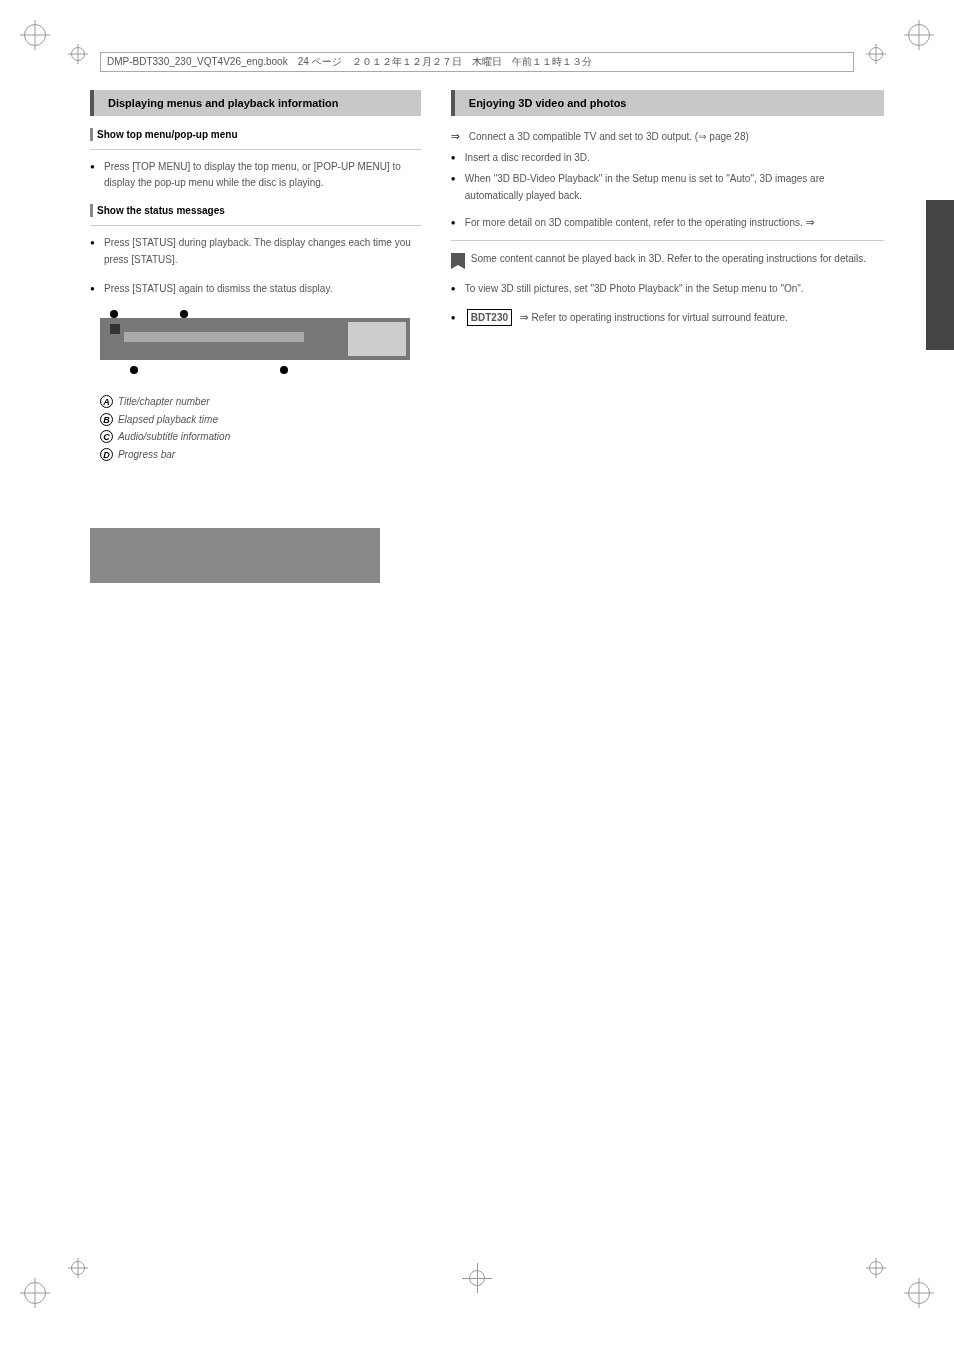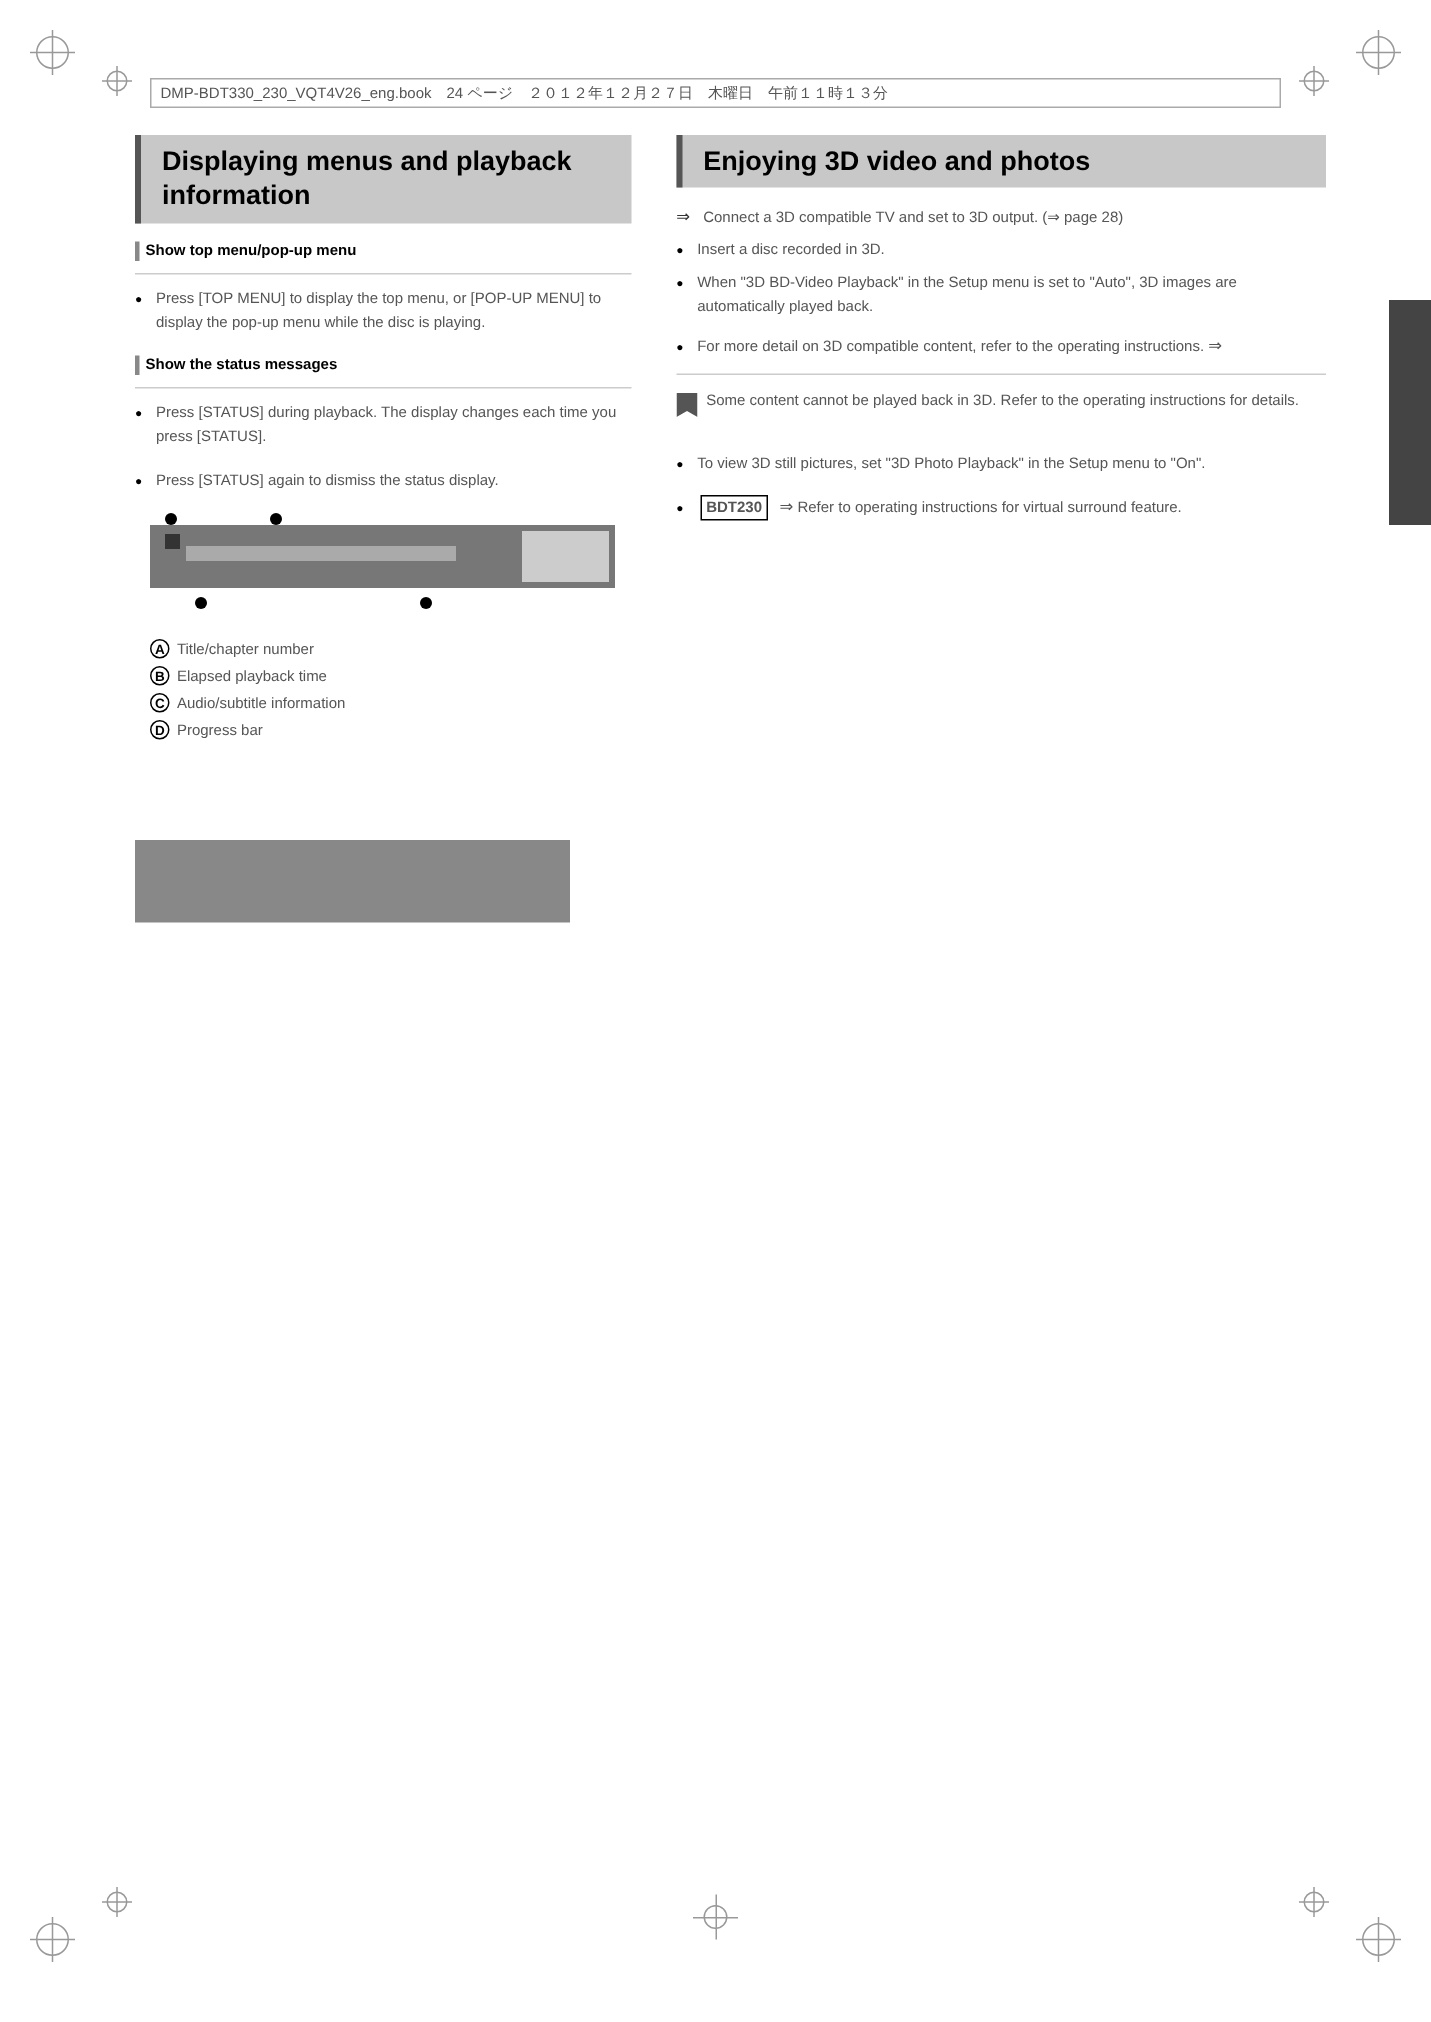--- a/index.html
+++ b/index.html
@@ -48,21 +48,21 @@
     }
     .col-right {
       width: 55%;
     }
 
     
     .section-header {
       background: #c8c8c8;
       padding: 6px 10px 6px 14px;
       font-weight: bold;
-      font-size: 18px;
+      font-size: 11px;
       margin-bottom: 12px;
       border-left: 4px solid #555;
       line-height: 1.3;
     }
 
     
     .sub-header {
       font-weight: bold;
       font-size: 10px;
       margin-bottom: 6px;
@@ -109,20 +109,21 @@
       left: 0;
       font-size: 11px;
       top: 1px;
     }
 
     
     .diagram-area {
       margin-top: 22px;
       position: relative;
       height: 110px;
+      font-style: italic;
     }
 
     .dot-marker {
       position: absolute;
       width: 8px;
       height: 8px;
       background: #000;
       border-radius: 50%;
     }
     .circle-label {
@@ -340,21 +341,21 @@
       <div class="bullet-item">
         <span class="small-text">When "3D BD-Video Playback" in the Setup menu is set to "Auto", 3D images are automatically played back.</span>
       </div>
       <div style="height: 6px;"></div>
       <div class="bullet-item">
         <span class="small-text">For more detail on 3D compatible content, refer to the operating instructions. <span class="inline-arrow">⇒</span></span>
       </div>
 
       <hr class="divider" style="margin: 10px 0;">
 
-      <div style="display:flex; align-items:flex-start; margin-bottom:20px;">
+      <div style="display:flex; align-items:flex-start; margin-bottom:8px;">
         <span style="display:inline-block; margin-right:6px; margin-top:2px;">
           <svg width="14" height="16" viewBox="0 0 14 16" fill="#555">
               <path d="M0 0h14v16l-7-4-7 4z"></path>
             </svg>
         </span>
         <span class="small-text">Some content cannot be played back in 3D. Refer to the operating instructions for details.</span>
       </div>
 
       <div class="bullet-item">
         <span class="small-text">To view 3D still pictures, set "3D Photo Playback" in the Setup menu to "On".</span>

